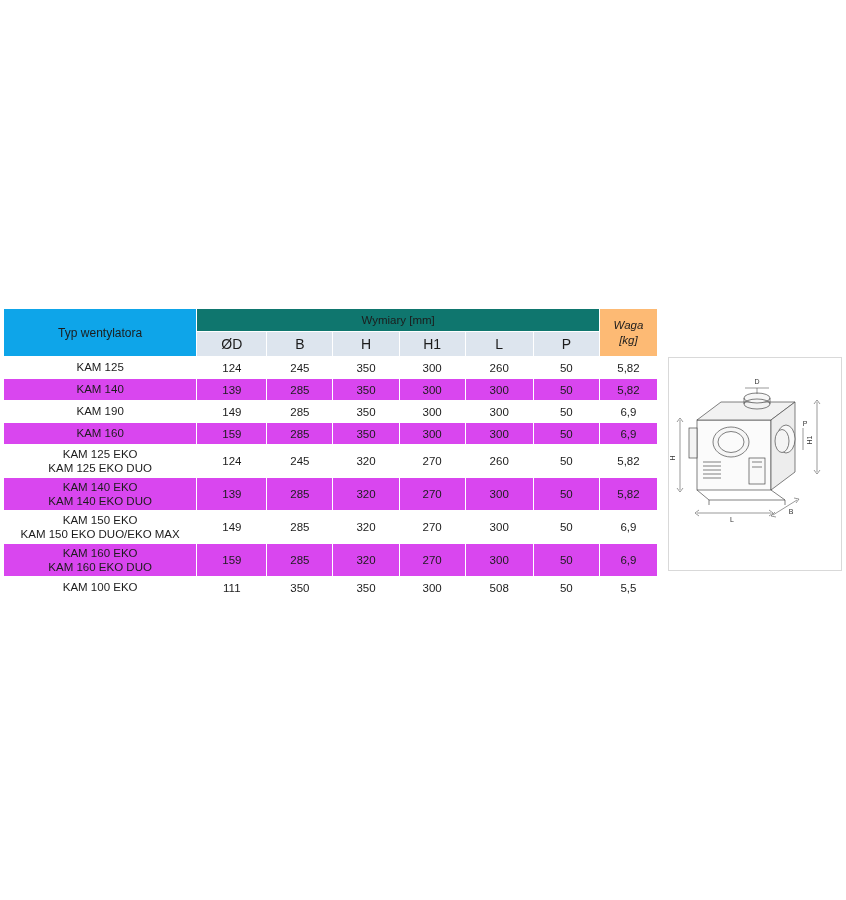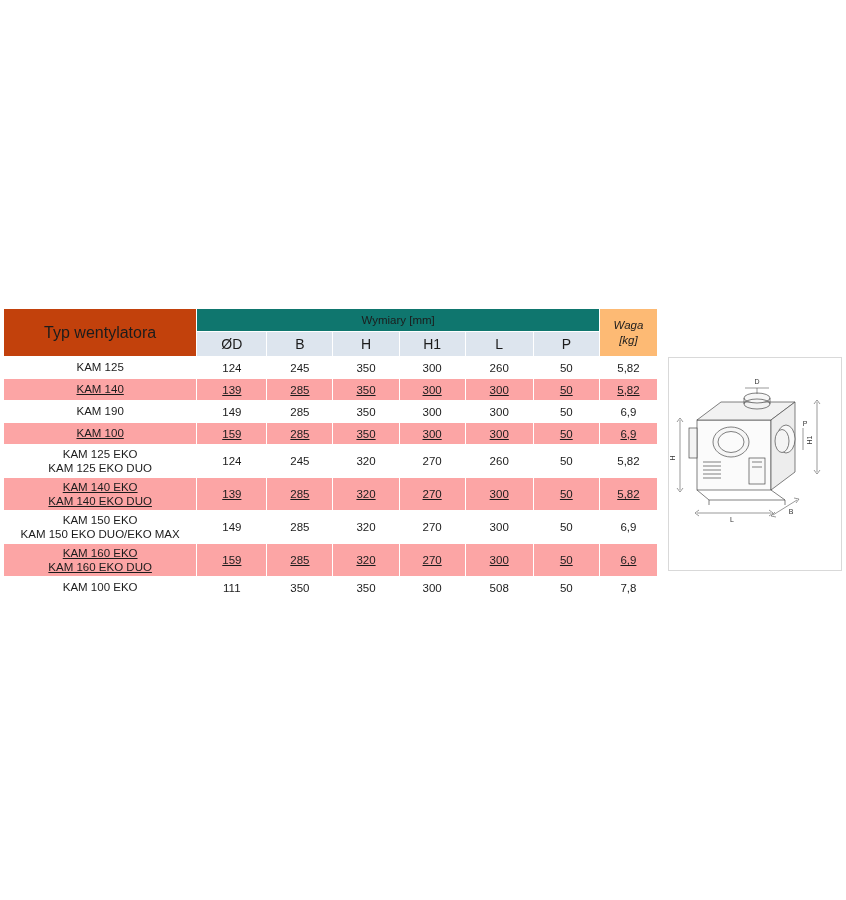--- a/index.html
+++ b/index.html
@@ -36,23 +36,23 @@
   }
   table.spec td, table.spec th {
     border: 1px solid #ffffff;
     padding: 0;
     text-align: center;
     vertical-align: middle;
     font-weight: normal;
     color: #1c1c1c;
   }
   .hdr-left {
-    background: #c2410c;
+    background: #0ea5e9;
     text-align: center;
-    font-size: 16px;
+    font-size: 12px;
     width: 193px;
     height: 46px;
   }
   .hdr-dims {
     background: #0f766e;
     height: 22px;
     font-size: 11.5px;
   }
   .hdr-weight {
     background: #fdba74;
@@ -64,22 +64,21 @@
   }
   .hdr-sub {
     background: #dde5ee;
     height: 24px;
     font-size: 14px;
   }
   .row-light td {
     background: #ffffff;
   }
   .row-dark td {
-    background: #fca5a5;
-    text-decoration: underline;
+    background: #d946ef;
   }
   td.name {
     text-align: left;
     padding-left: 8px;
     font-size: 11.5px;
     line-height: 1.25;
   }
   .r1 { height: 21px; }
   .r2 { height: 32px; }
   .nm2 { white-space: pre-line; }
@@ -161,21 +160,21 @@
           <td class="name r1">KAM 190</td>
           <td class="r1">149</td>
           <td class="r1">285</td>
           <td class="r1">350</td>
           <td class="r1">300</td>
           <td class="r1">300</td>
           <td class="r1">50</td>
           <td class="r1">6,9</td>
         </tr>
         <tr class="row-dark">
-          <td class="name r1">KAM 100</td>
+          <td class="name r1">KAM 160</td>
           <td class="r1">159</td>
           <td class="r1">285</td>
           <td class="r1">350</td>
           <td class="r1">300</td>
           <td class="r1">300</td>
           <td class="r1">50</td>
           <td class="r1">6,9</td>
         </tr>
         <tr class="row-light">
           <td class="name r2 nm2">KAM 125 EKO
@@ -222,21 +221,21 @@
           <td class="r2">6,9</td>
         </tr>
         <tr class="row-light">
           <td class="name r1">KAM 100 EKO</td>
           <td class="r1">111</td>
           <td class="r1">350</td>
           <td class="r1">350</td>
           <td class="r1">300</td>
           <td class="r1">508</td>
           <td class="r1">50</td>
-          <td class="r1">7,8</td>
+          <td class="r1">5,5</td>
         </tr>
       </tbody>
     </table>
   </div>
 
   <div class="diagram-box">
     <svg width="170" height="210" viewBox="0 0 170 210">
       <g stroke="#4a4a4a" stroke-width="0.7" fill="none">
 
         <rect x="28" y="62" width="74" height="70" fill="#fbfbfb"></rect>

